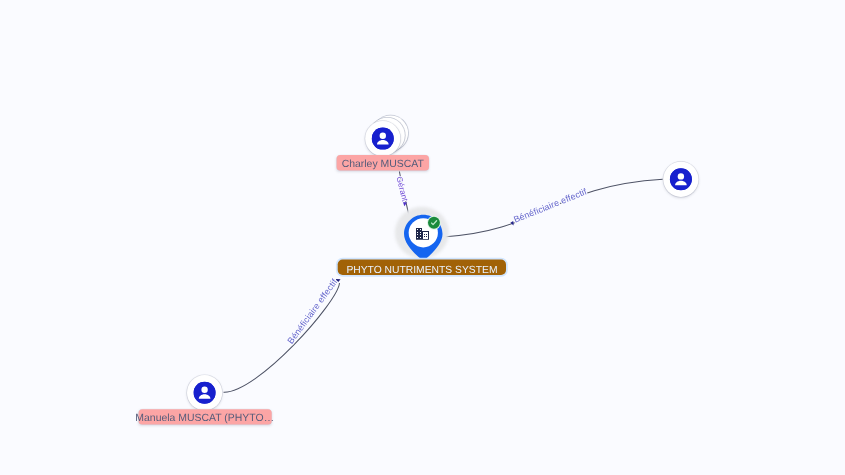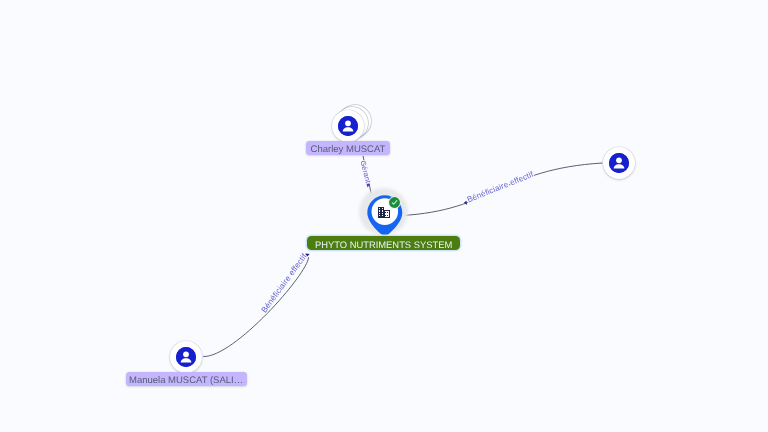--- a/index.html
+++ b/index.html
@@ -10,25 +10,25 @@
         position:relative;top:1.3px;}
   #graph{position:relative;width:768px;height:432px;background:#fafbff;transform:translateZ(0);}
   svg.layer{position:absolute;left:0;top:0;width:768px;height:432px;display:block;}
   .edge-path{fill:none;stroke:#4d5265;stroke-width:0.92;}
   .edge-label{font-family:"Liberation Sans",sans-serif;font-size:8.1px;fill:#6566cc;letter-spacing:.12px;
         -webkit-font-smoothing:antialiased;opacity:.999;
         paint-order:stroke;stroke:#fafbff;stroke-width:2.2px;stroke-linejoin:round;}
   .edge-label-gerant{fill:#6f48d6;font-size:7.3px;stroke-width:1.6px;}
 
   
-  .chip{position:absolute;border-radius:3.5px;background:#c4b5fd;
+  .chip{position:absolute;border-radius:3.5px;background:#fca5a5;
         box-shadow:0 1px 2.2px rgba(70,76,105,.17),0 0 0 .4px rgba(196,201,218,.30);
         color:#555c7a;font-size:9.5px;line-height:1;white-space:nowrap;
         display:flex;align-items:center;justify-content:center;}
-  .chip.company{background:#4d7c0f;color:#eaf3ff;font-size:9.4px;border-radius:4.5px;
+  .chip.company{background:#a16207;color:#eaf3ff;font-size:9.4px;border-radius:4.5px;
         box-shadow:0 0 0 1.6px rgba(205,228,255,.95);justify-content:center;}
 
   .person{position:absolute;}
   .person .disc{position:absolute;left:0;top:0;width:32px;height:32px;border-radius:50%;
         background:#fff;box-shadow:0 1px 2.5px rgba(60,64,90,.20),0 0 0 .6px rgba(196,200,214,.55);}
   .person .avatar{position:absolute;left:6px;top:6px;width:20px;height:20px;border-radius:50%;
         background:#1720ce;display:block;}
   .person .avatar svg{display:block;}
 
   .stack-card{position:absolute;width:32px;height:32px;border-radius:50%;
@@ -135,16 +135,16 @@
     <span class="avatar">
       <svg width="20" height="20" viewBox="0 0 20 20">
         <circle cx="10" cy="10" r="10" fill="#1720ce"></circle>
         <circle cx="10" cy="7.35" r="2.9" fill="#ffffff"></circle>
         <path d="M10,11.3 C6.85,11.3 4.7,13.3 4.7,15.4 L15.3,15.4 C15.3,13.3 13.15,11.3 10,11.3 Z" fill="#ffffff"></path>
       </svg>
     </span>
   </div>
 
   <div class="chip" style="left:125.6px;top:372.3px;width:121px;height:14.2px;">
-    <span>Manuela MUSCAT (SALI…</span>
+    <span>Manuela MUSCAT (PHYTO…</span>
   </div>
 
 </div>
 
 </body></html>

